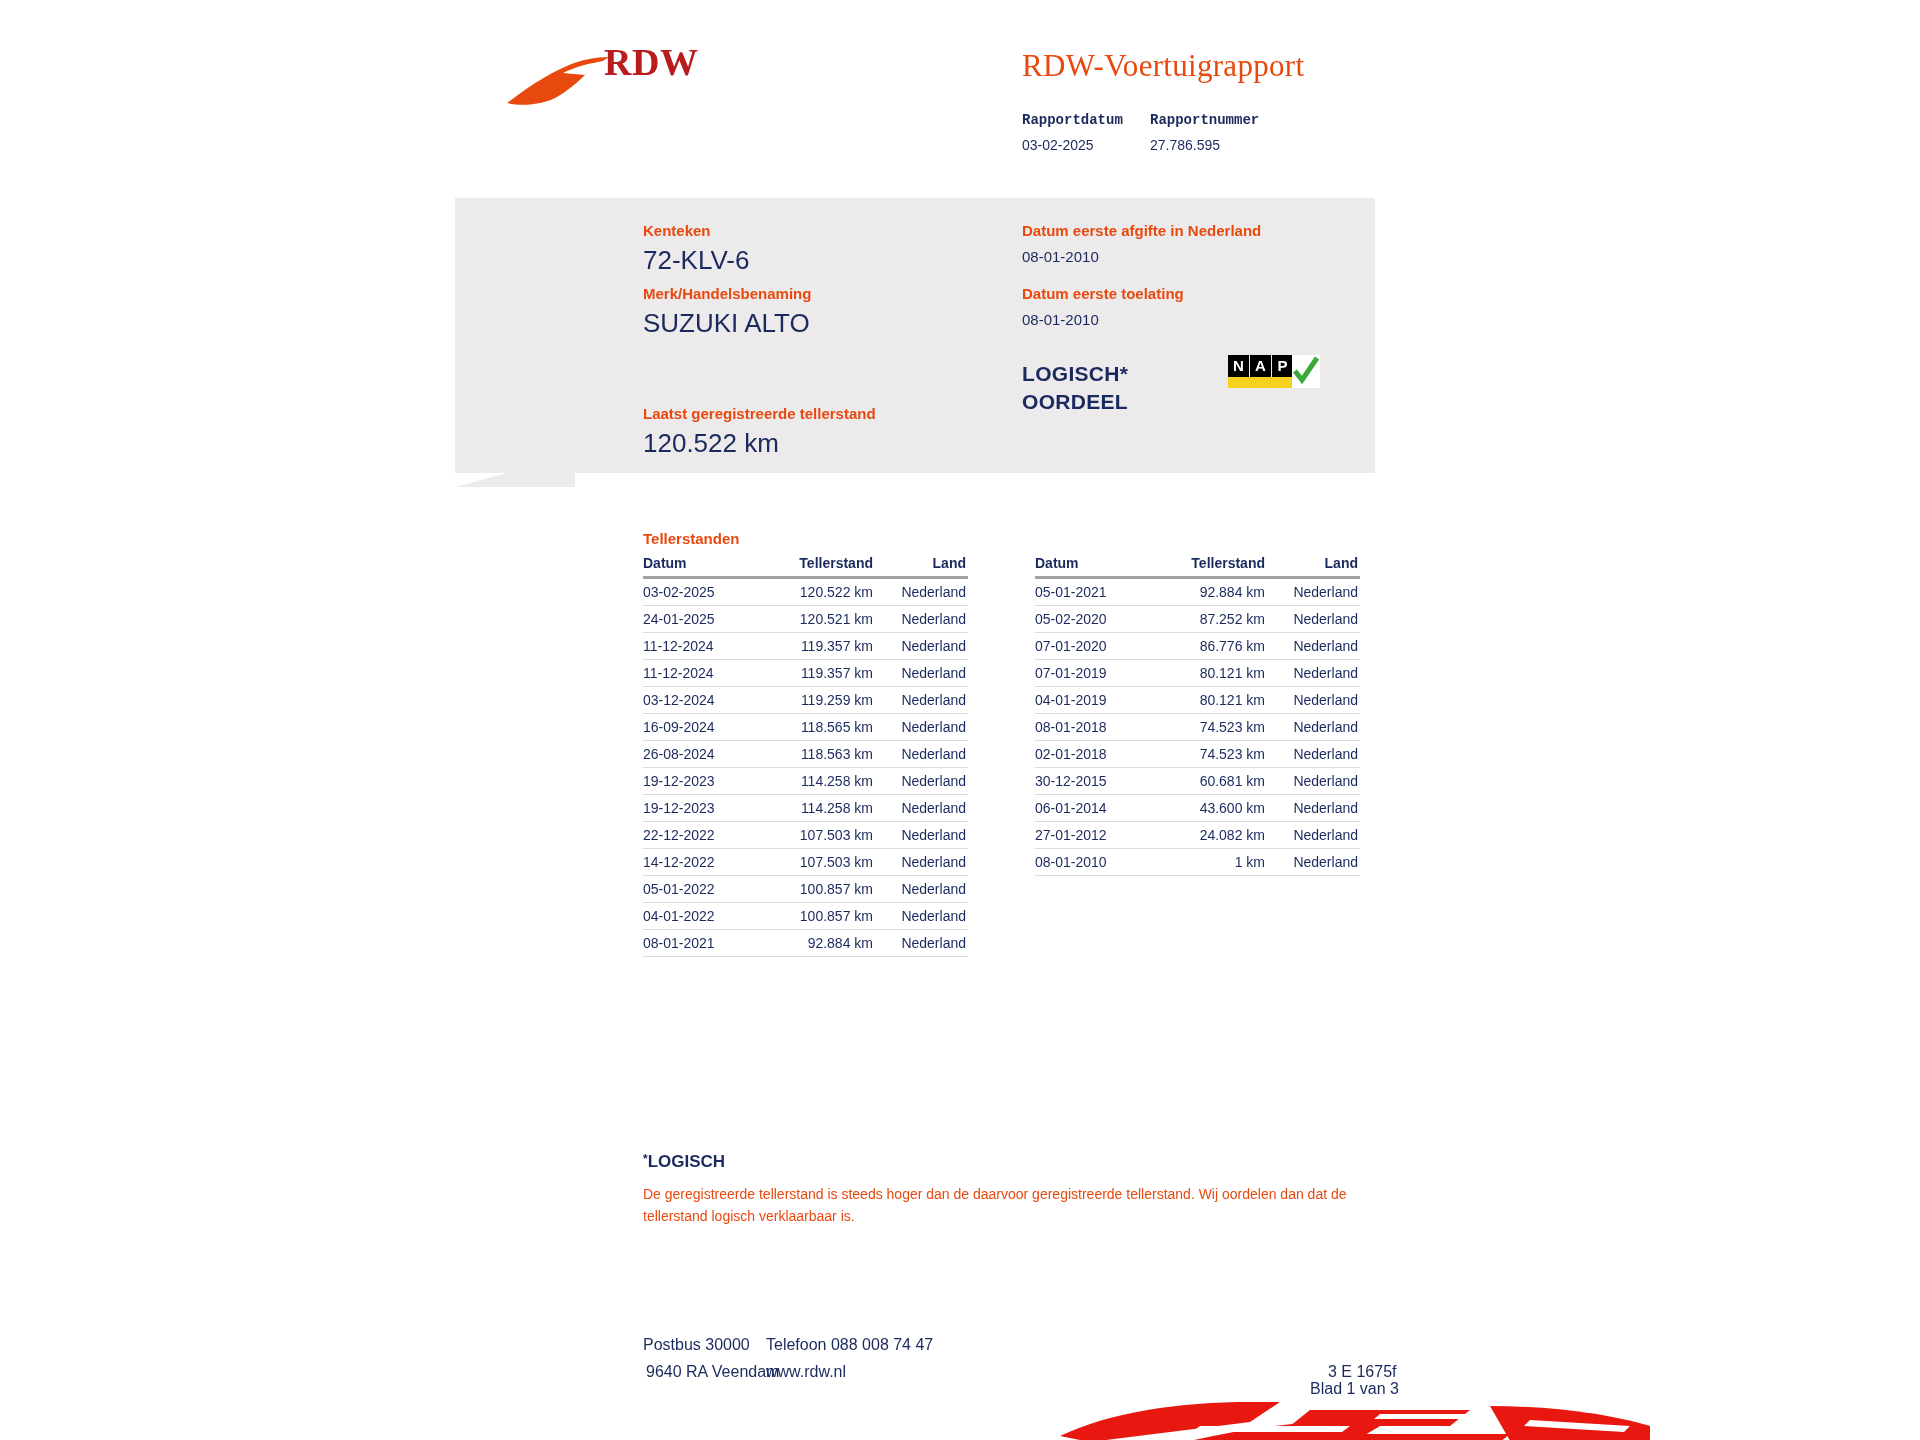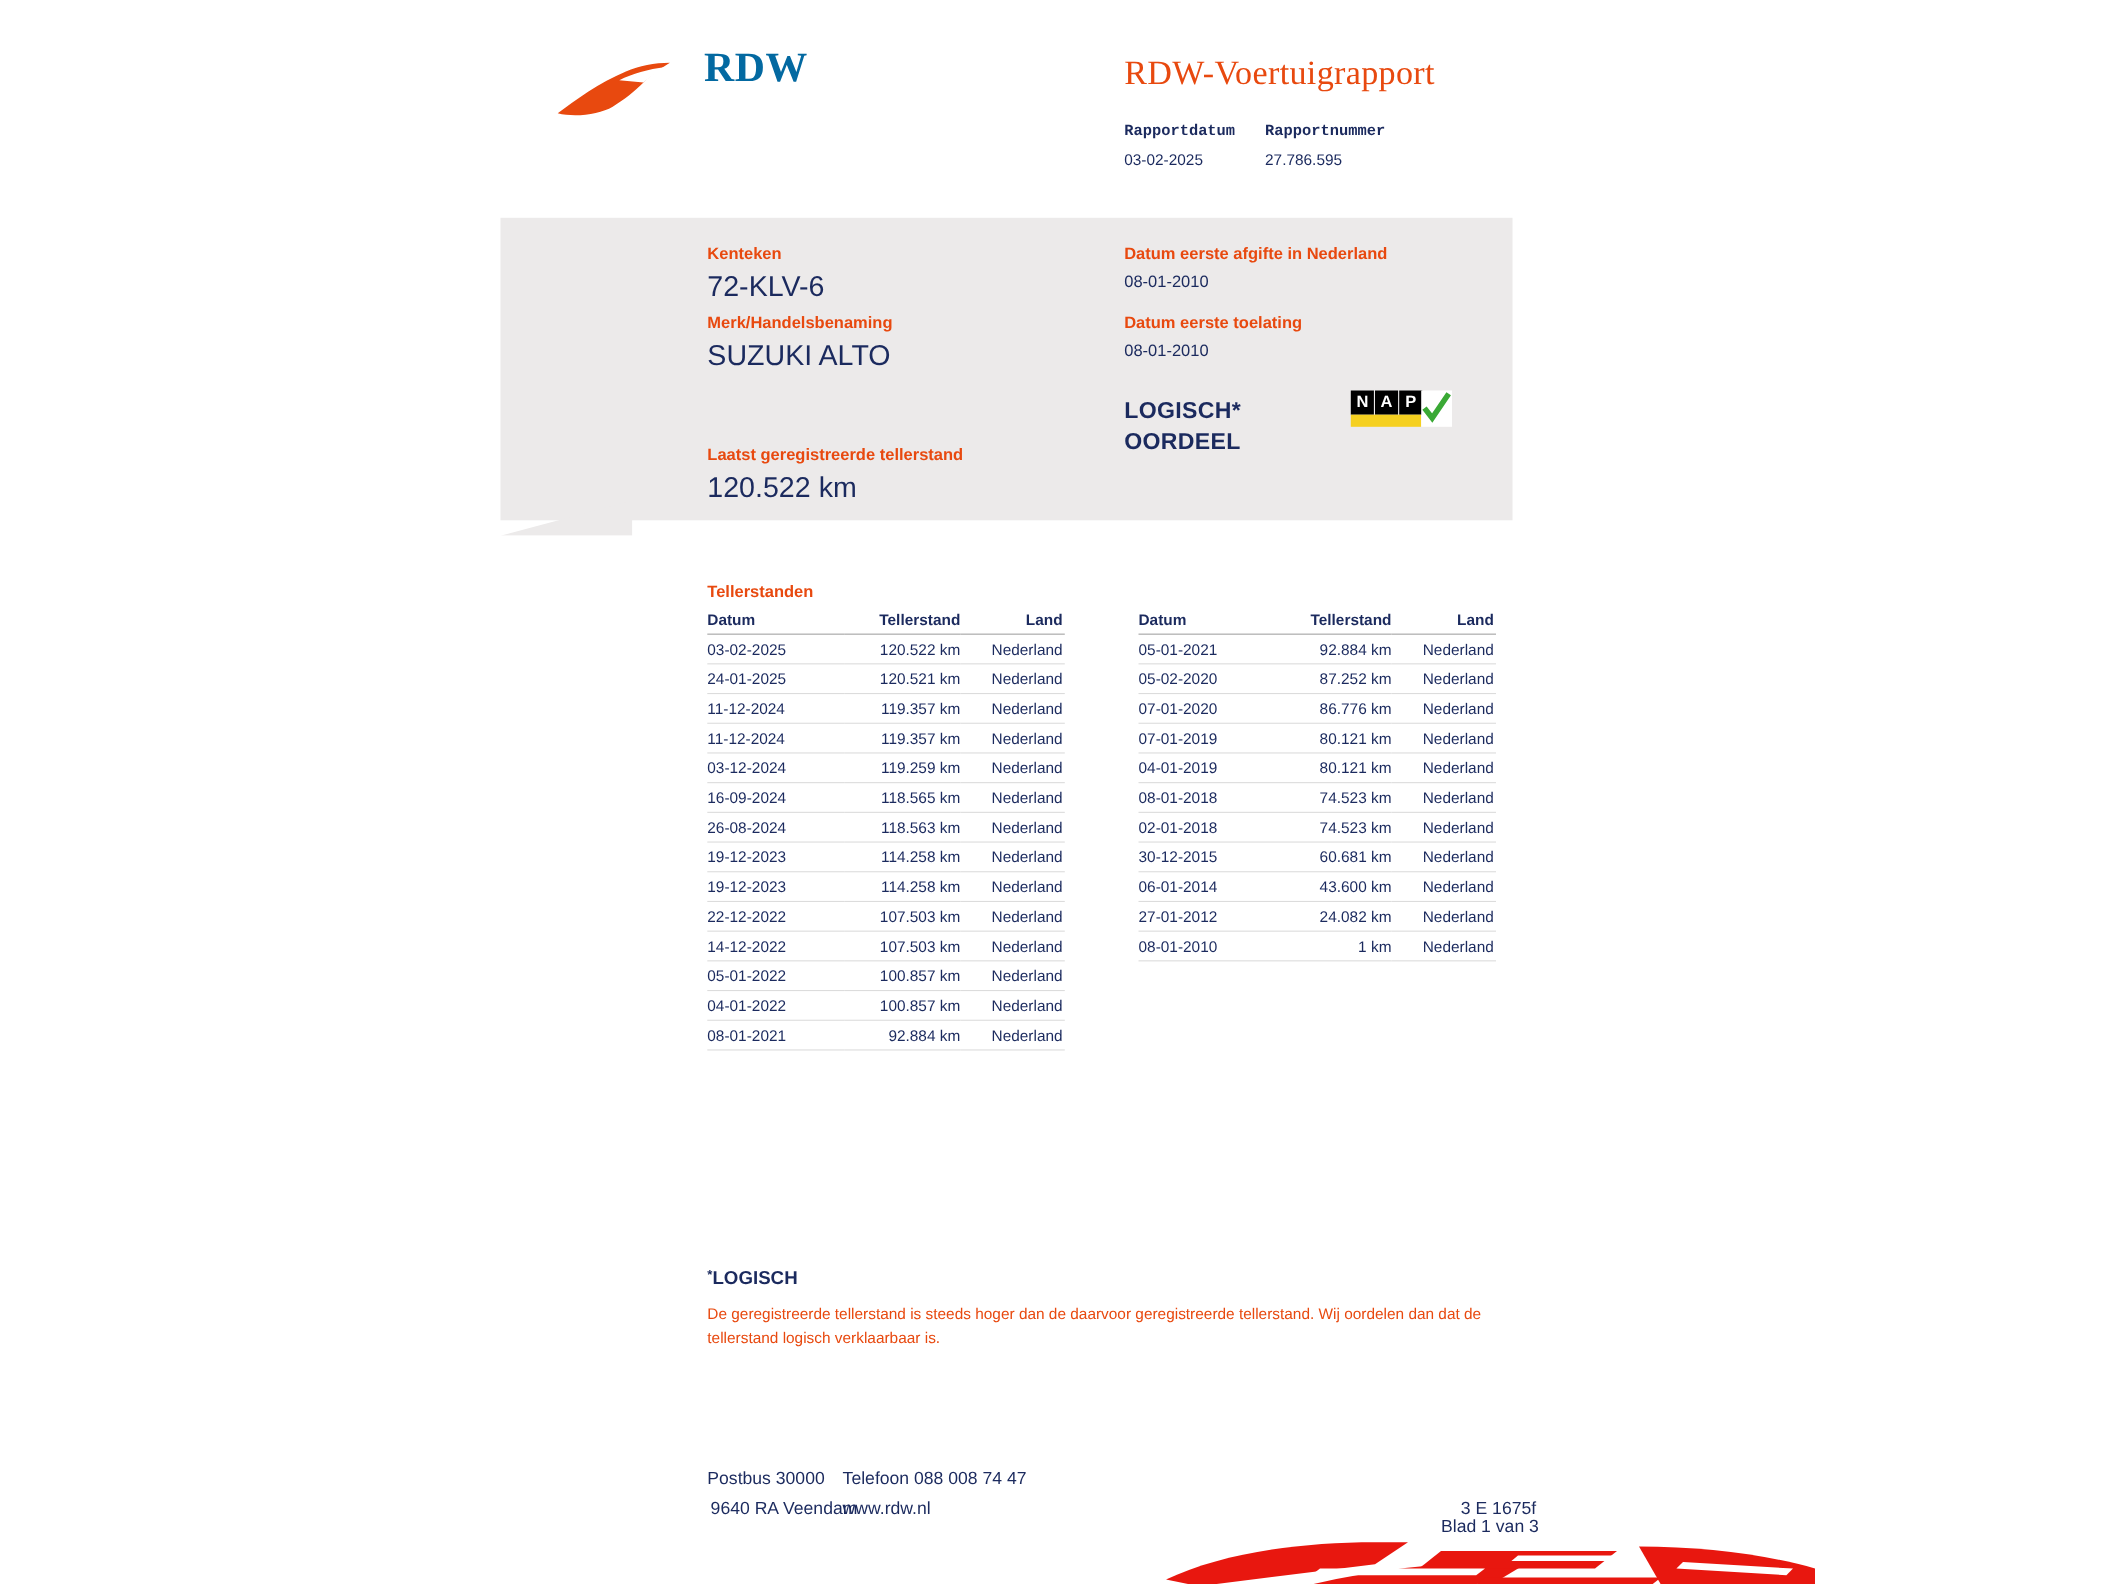--- a/index.html
+++ b/index.html
@@ -26,26 +26,26 @@
   
   .logo-mark {
     position: absolute;
     left: 505px;
     top: 55px;
     width: 110px;
     height: 60px;
   }
   .logo-text {
     position: absolute;
-    left: 640px;
+    left: 604px;
     top: 40px;
     font-size: 38px;
     font-weight: bold;
     letter-spacing: 0.5px;
-    color: #0369a1;
+    color: #b91c1c;
     font-family: "Liberation Serif", serif;
   }
   .report-title {
     position: absolute;
     left: 1022px;
     top: 48px;
     font-size: 31px;
     color: #e8490f;
     font-family: "Liberation Serif", serif;
     letter-spacing: 0.3px;
@@ -181,21 +181,21 @@
     font-size: 14px;
     color: #1b2a5e;
   }
   #table-left  { left: 643px; top: 553px; width: 325px; }
   #table-right { left: 1035px; top: 553px; width: 325px; }
   .tbl th {
     font-size: 14px;
     font-weight: bold;
     text-align: left;
     padding: 2px 0 5px 0;
-    border-bottom: 1px solid #a3a3a3;
+    border-bottom: 3px solid #a3a3a3;
     color: #1b2a5e;
   }
   .tbl th.num, .tbl td.num { text-align: right; }
   .tbl th.last, .tbl td.last { text-align: right; padding-right: 2px; }
   .tbl td {
     padding: 5px 0 5px 0;
     border-bottom: 1px solid #dcdcdc;
     color: #1b2a5e;
     white-space: nowrap;
   }

